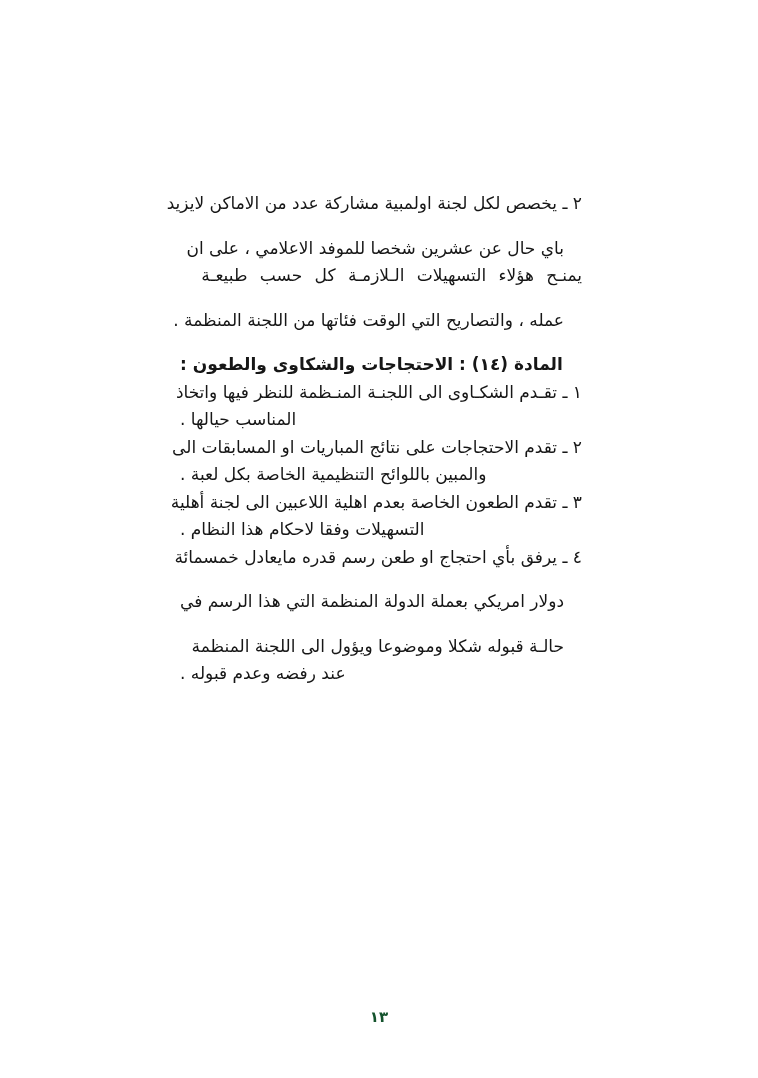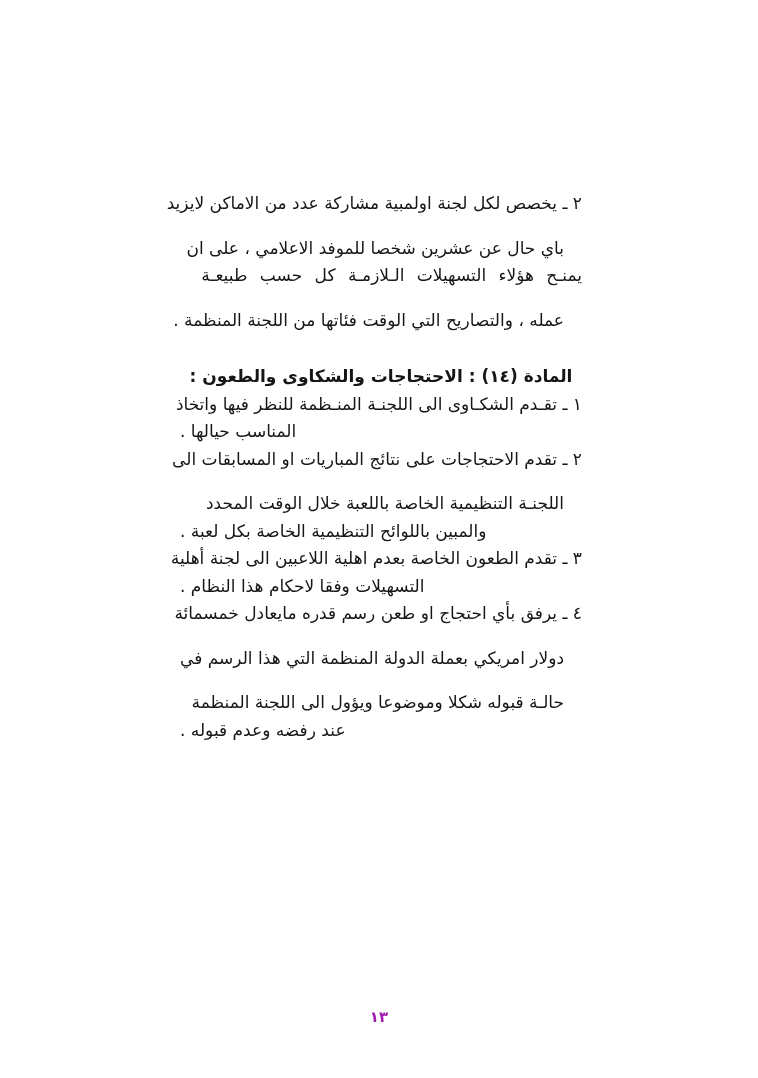--- a/index.html
+++ b/index.html
@@ -26,39 +26,39 @@
     right: 176px;
     width: 402px;
     direction: rtl;
     font-size: 17px;
     line-height: 27.5px;
     letter-spacing: 0;
   }
   .block { margin: 0; }
   .block-heading {
     font-weight: bold;
-    margin-top: 29px;
+    margin-top: 17px;
   }
   .line { white-space: nowrap; }
-  .l-first  { text-align: center; }
+  .l-first  { text-align: left; }
   .l-cont   { text-align: right; padding-left: 0; padding-right: 18px; margin-top: 17px; }
   .l-center { text-align: left; white-space: nowrap; }
   .l-justify {
     word-spacing: 7px;
   }
   .page-number {
     position: absolute;
     top: 1008px;
     left: 0;
     width: 100%;
     text-align: center;
     direction: rtl;
     font-size: 15px;
     font-weight: bold;
-    color: #a21caf;
+    color: #14532d;
   }
 </style>
 </head>
 <body>
 
 <div class="scan-page">
   <div class="text-block">
       <div class="block block-paragraph">
         <div class="line l-first">٢ ـ يخصص لكل لجنة اولمبية مشاركة عدد من الاماكن لايزيد</div>
         <div class="line l-cont">باي حال عن عشرين شخصا للموفد الاعلامي ، على ان</div>
@@ -67,21 +67,20 @@
       </div>
       <div class="block block-heading">
         <div class="line l-first">المادة (١٤) : الاحتجاجات والشكاوى والطعون :</div>
       </div>
       <div class="block block-paragraph">
         <div class="line l-first">١ ـ تقـدم الشكـاوى الى اللجنـة المنـظمة للنظر فيها واتخاذ</div>
         <div class="line l-center">المناسب حيالها .</div>
       </div>
       <div class="block block-paragraph">
         <div class="line l-first">٢ ـ تقدم الاحتجاجات على نتائج المباريات او المسابقات الى</div>
-        <div class="line l-cont">اللجنـة التنظيمية الخاصة باللعبة خلال الوقت المحدد</div>
         <div class="line l-center">والمبين باللوائح التنظيمية الخاصة بكل لعبة .</div>
       </div>
       <div class="block block-paragraph">
         <div class="line l-first">٣ ـ تقدم الطعون الخاصة بعدم اهلية اللاعبين الى لجنة أهلية</div>
         <div class="line l-center">التسهيلات وفقا لاحكام هذا النظام .</div>
       </div>
       <div class="block block-paragraph">
         <div class="line l-first">٤ ـ يرفق بأي احتجاج او طعن رسم قدره مايعادل خمسمائة</div>
         <div class="line l-cont">دولار امريكي بعملة الدولة المنظمة التي هذا الرسم في</div>
         <div class="line l-cont">حالـة قبوله شكلا وموضوعا ويؤول الى اللجنة المنظمة</div>

